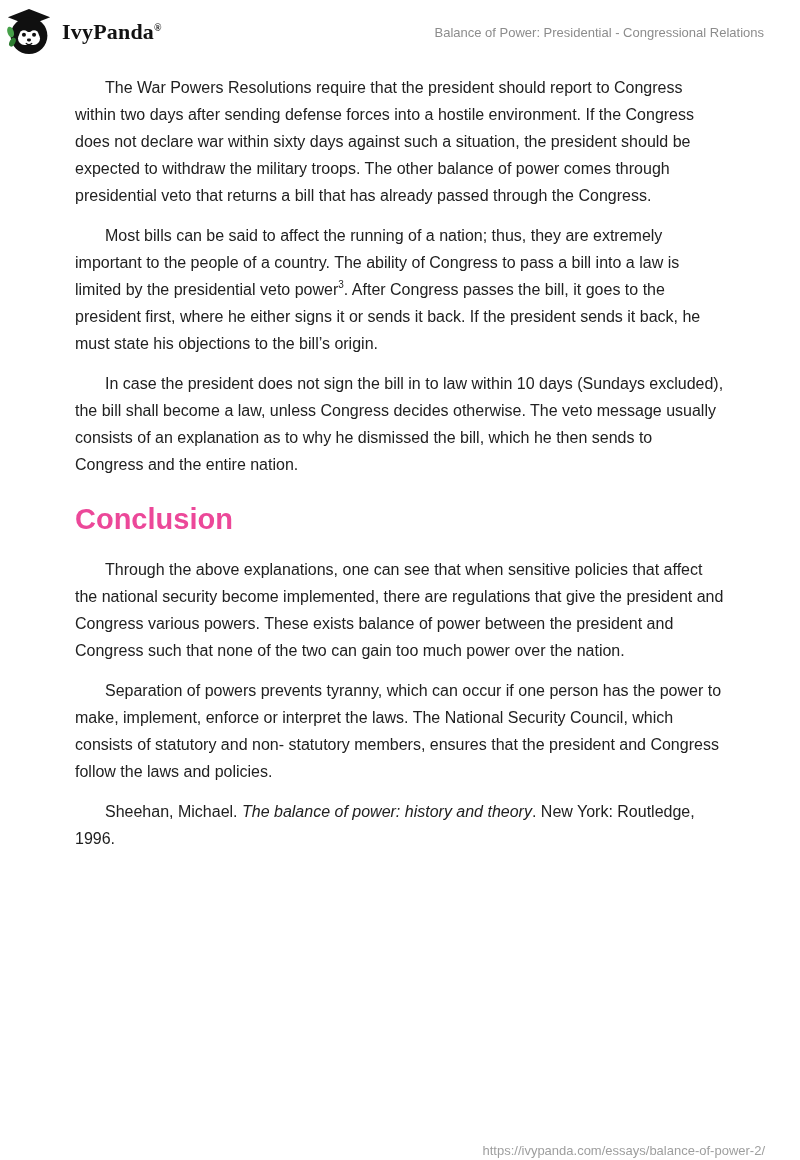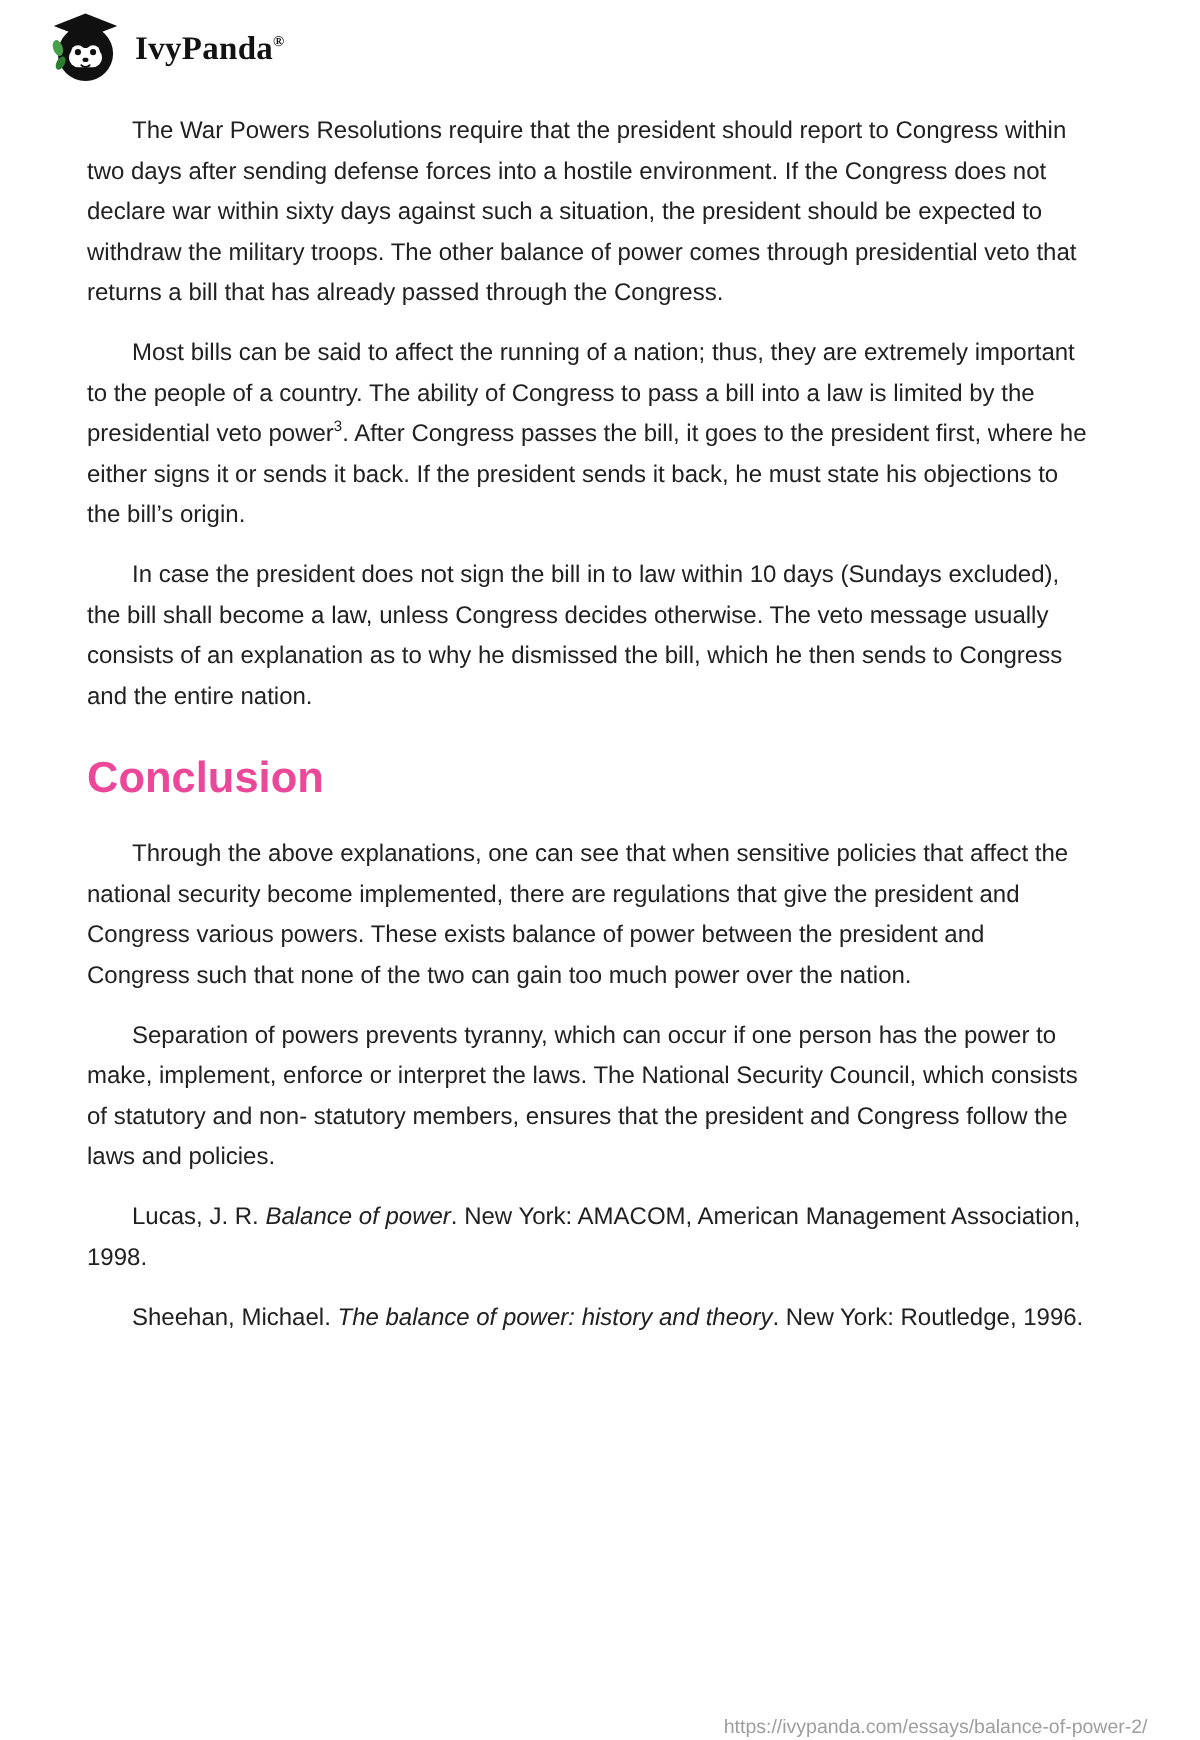--- a/index.html
+++ b/index.html
@@ -11,34 +11,34 @@
     font-family: "Liberation Sans", sans-serif;
     position: relative;
     overflow: hidden;
     color: #212121;
   }
   .header {
     height: 62px;
     display: flex;
     align-items: center;
     justify-content: space-between;
-    padding: 8px 36px 6px 34px;
+    padding: 8px 36px 6px 6px;
   }
   .brand { display: flex; align-items: center; gap: 10px; }
   .brand-name {
     font-family: "Liberation Serif", serif;
     font-weight: 700;
     font-size: 22px;
     color: #121212;
     letter-spacing: 0.2px;
   }
   .brand-name sup { font-size: 10px; }
   .doc-title { font-size: 13px; color: #8c8c8c; }
   .content {
-    padding: 12px 75px 0 58px;
+    padding: 12px 75px 0 75px;
     font-size: 16px;
     line-height: 27px;
   }
   .para { margin: 0 0 13px 0; text-indent: 30px; }
   .para i { font-style: italic; }
   sup.fn {
     font-size: 10px;
     line-height: 0;
     position: relative;
     top: -1px;
@@ -72,36 +72,36 @@
       <circle cx="30.5" cy="29" r="5" fill="#ffffff"></circle>
       <circle cx="19.5" cy="29" r="2.2" fill="#101010"></circle>
       <circle cx="30.5" cy="29" r="2.2" fill="#101010"></circle>
       <rect x="22.8" y="33" width="4.4" height="3.2" rx="1.6" fill="#101010"></rect>
       <path d="M22 38.5 q3 2.6 6 0" stroke="#101010" stroke-width="1.4" fill="none" stroke-linecap="round"></path>
       <ellipse cx="5" cy="26" rx="3.4" ry="6" fill="#46a049" transform="rotate(-18 5 26)"></ellipse>
       <ellipse cx="7" cy="37" rx="3" ry="5.2" fill="#2e7d32" transform="rotate(28 7 37)"></ellipse>
     </svg>
     <span class="brand-name"><span>IvyPanda</span><sup>®</sup></span>
   </div>
+  <div class="doc-title">Balance of Power: Presidential - Congressional Relations</div>
 </header>
 
 <main class="content">
   <p class="para">The War Powers Resolutions require that the president should report to Congress within two days after sending defense forces into a hostile environment. If the Congress does not declare war within sixty days against such a situation, the president should be expected to withdraw the military troops. The other balance of power comes through presidential veto that returns a bill that has already passed through the Congress.</p>
 
   <p class="para"><span>Most bills can be said to affect the running of a nation; thus, they are extremely important to the people of a country. The ability of Congress to pass a bill into a law is limited by the presidential veto power</span><sup class="fn">3</sup><span>. After Congress passes the bill, it goes to the president first, where he either signs it or sends it back. If the president sends it back, he must state his objections to the bill’s origin.</span></p>
 
   <p class="para">In case the president does not sign the bill in to law within 10 days (Sundays excluded), the bill shall become a law, unless Congress decides otherwise. The veto message usually consists of an explanation as to why he dismissed the bill, which he then sends to Congress and the entire nation.</p>
 
 
   <h2 class="section">Conclusion</h2>
 
   <p class="para">Through the above explanations, one can see that when sensitive policies that affect the national security become implemented, there are regulations that give the president and Congress various powers. These exists balance of power between the president and Congress such that none of the two can gain too much power over the nation.</p>
 
   <p class="para">Separation of powers prevents tyranny, which can occur if one person has the power to make, implement, enforce or interpret the laws. The National Security Council, which consists of statutory and non- statutory members, ensures that the president and Congress follow the laws and policies.</p>
 
 
-  <p class="para"><span>Lucas, J. R. </span><i>Balance of power</i><span>. New York: AMACOM, American Management Association, 1998.</span></p>
 
 
   <p class="para"><span>Sheehan, Michael. </span><i>The balance of power: history and theory</i><span>. New York: Routledge, 1996.</span></p>
 </main>
 
 <div class="footer">https://ivypanda.com/essays/balance-of-power-2/</div>
 
 </body></html>

